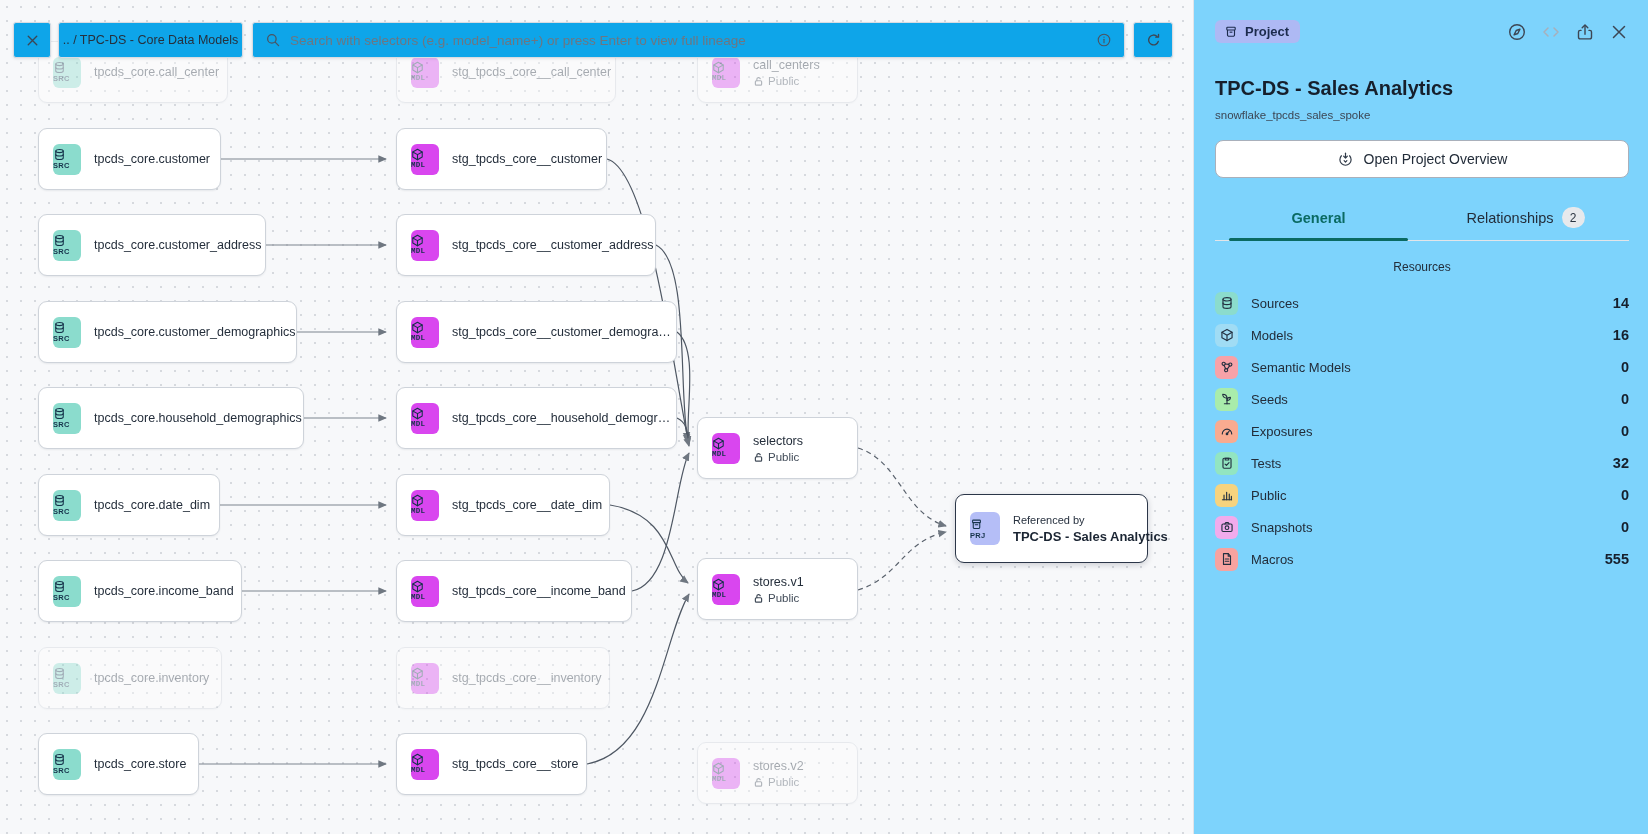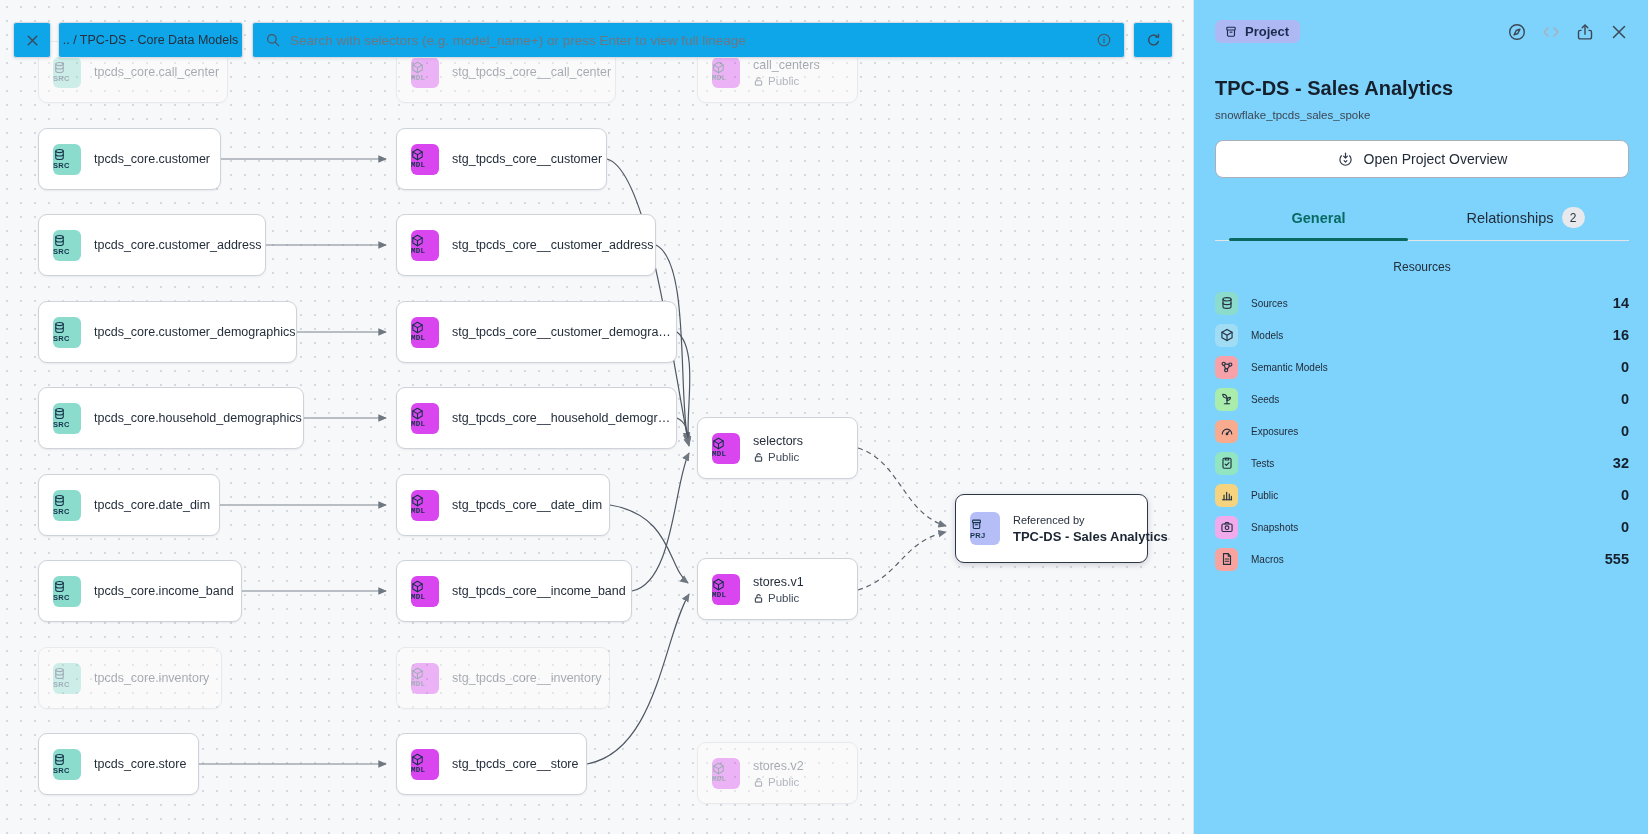--- a/index.html
+++ b/index.html
@@ -74,21 +74,21 @@
   .tab.active { color:#0a6a62; font-weight:bold; }
   .tab.active::after { content:""; position:absolute; left:14px; right:14px; bottom:-1px;
                        height:3px; background:#0a6a62; border-radius:2px; }
   .tab-badge { background:#e7e9ec; color:#2a3441; font-size:12px; font-weight:normal; border-radius:999px;
                min-width:23px; height:21px; display:inline-flex; align-items:center; justify-content:center; padding:0 4px; }
   #resources-heading { margin-top:19px; font-size:12px; font-weight:normal; color:#232d3a;text-align:center; }
   #resource-list { margin-top:13px; }
   .res-row { height:32px; display:flex; align-items:center; gap:13px; cursor:pointer; }
   .res-chip { width:23px; height:23px; border-radius:6px; display:flex; align-items:center; justify-content:center; color:#233040; flex:none; }
   .res-chip svg { width:14px; height:14px; }
-  .res-name { font-size:10px; color:#222c39; flex:1; }
+  .res-name { font-size:13px; color:#222c39; flex:1; }
   .res-count { font-size:14.5px; font-weight:bold; color:#161f2c; }
 </style>
 </head>
 <body>
 
 <div id="app">
 
   <div id="canvas">
     <svg id="edges" viewBox="0 0 1193 834">
       <defs>

